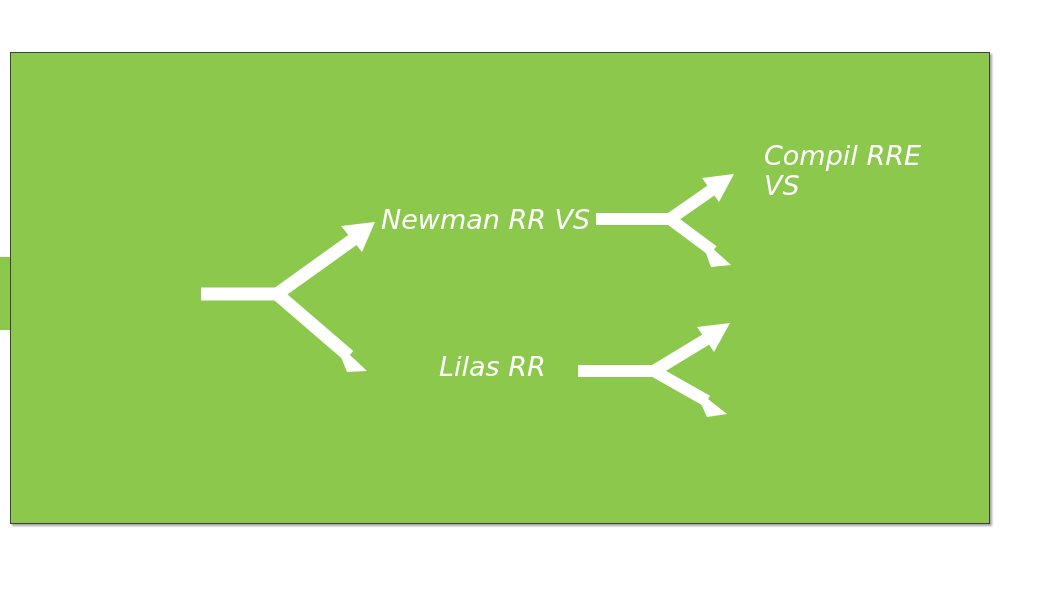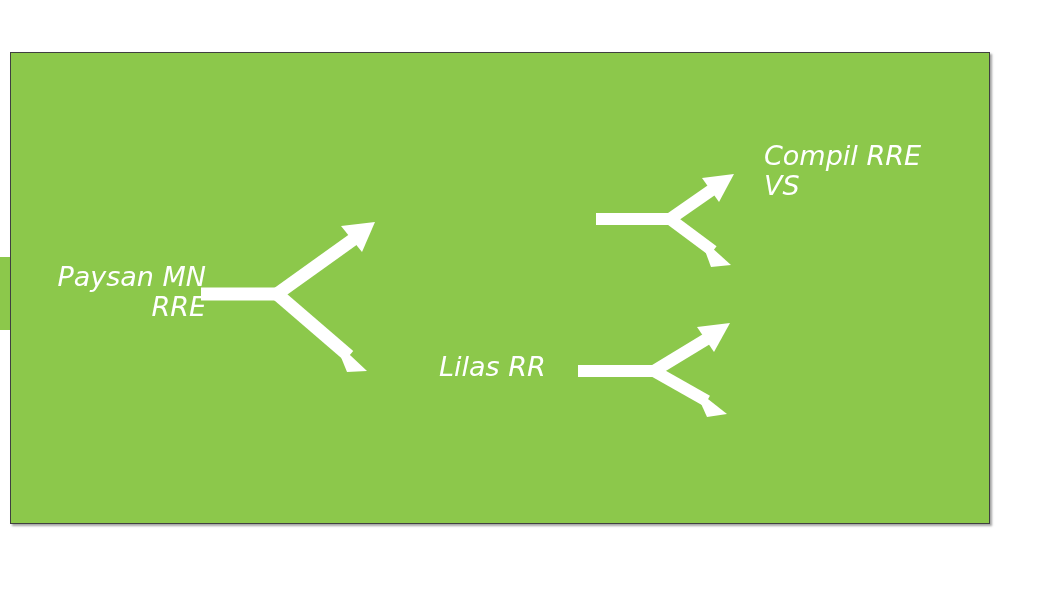--- a/index.html
+++ b/index.html
@@ -118,23 +118,22 @@
         <polygon points="730,323 697,327 714,352" fill="#ffffff"></polygon>
 
         <path d="M 654,371 L 707,401" stroke="#ffffff" stroke-width="12" fill="none" stroke-linecap="butt"></path>
         <polygon points="727,414 694,388 707,417" fill="#ffffff"></polygon>
       </g>
 
     </svg>
 
   </div>
 
-  <div class="node right-align" id="node-root">Paysan MN
-RRE</div>
 
+  <div class="node" id="node-newman">Newman RR VS</div>
 
   <div class="node" id="node-lilas">Lilas RR</div>
 
   <div class="node" id="node-compil">Compil RRE
 VS</div>
 
 
 
 </div>
 

